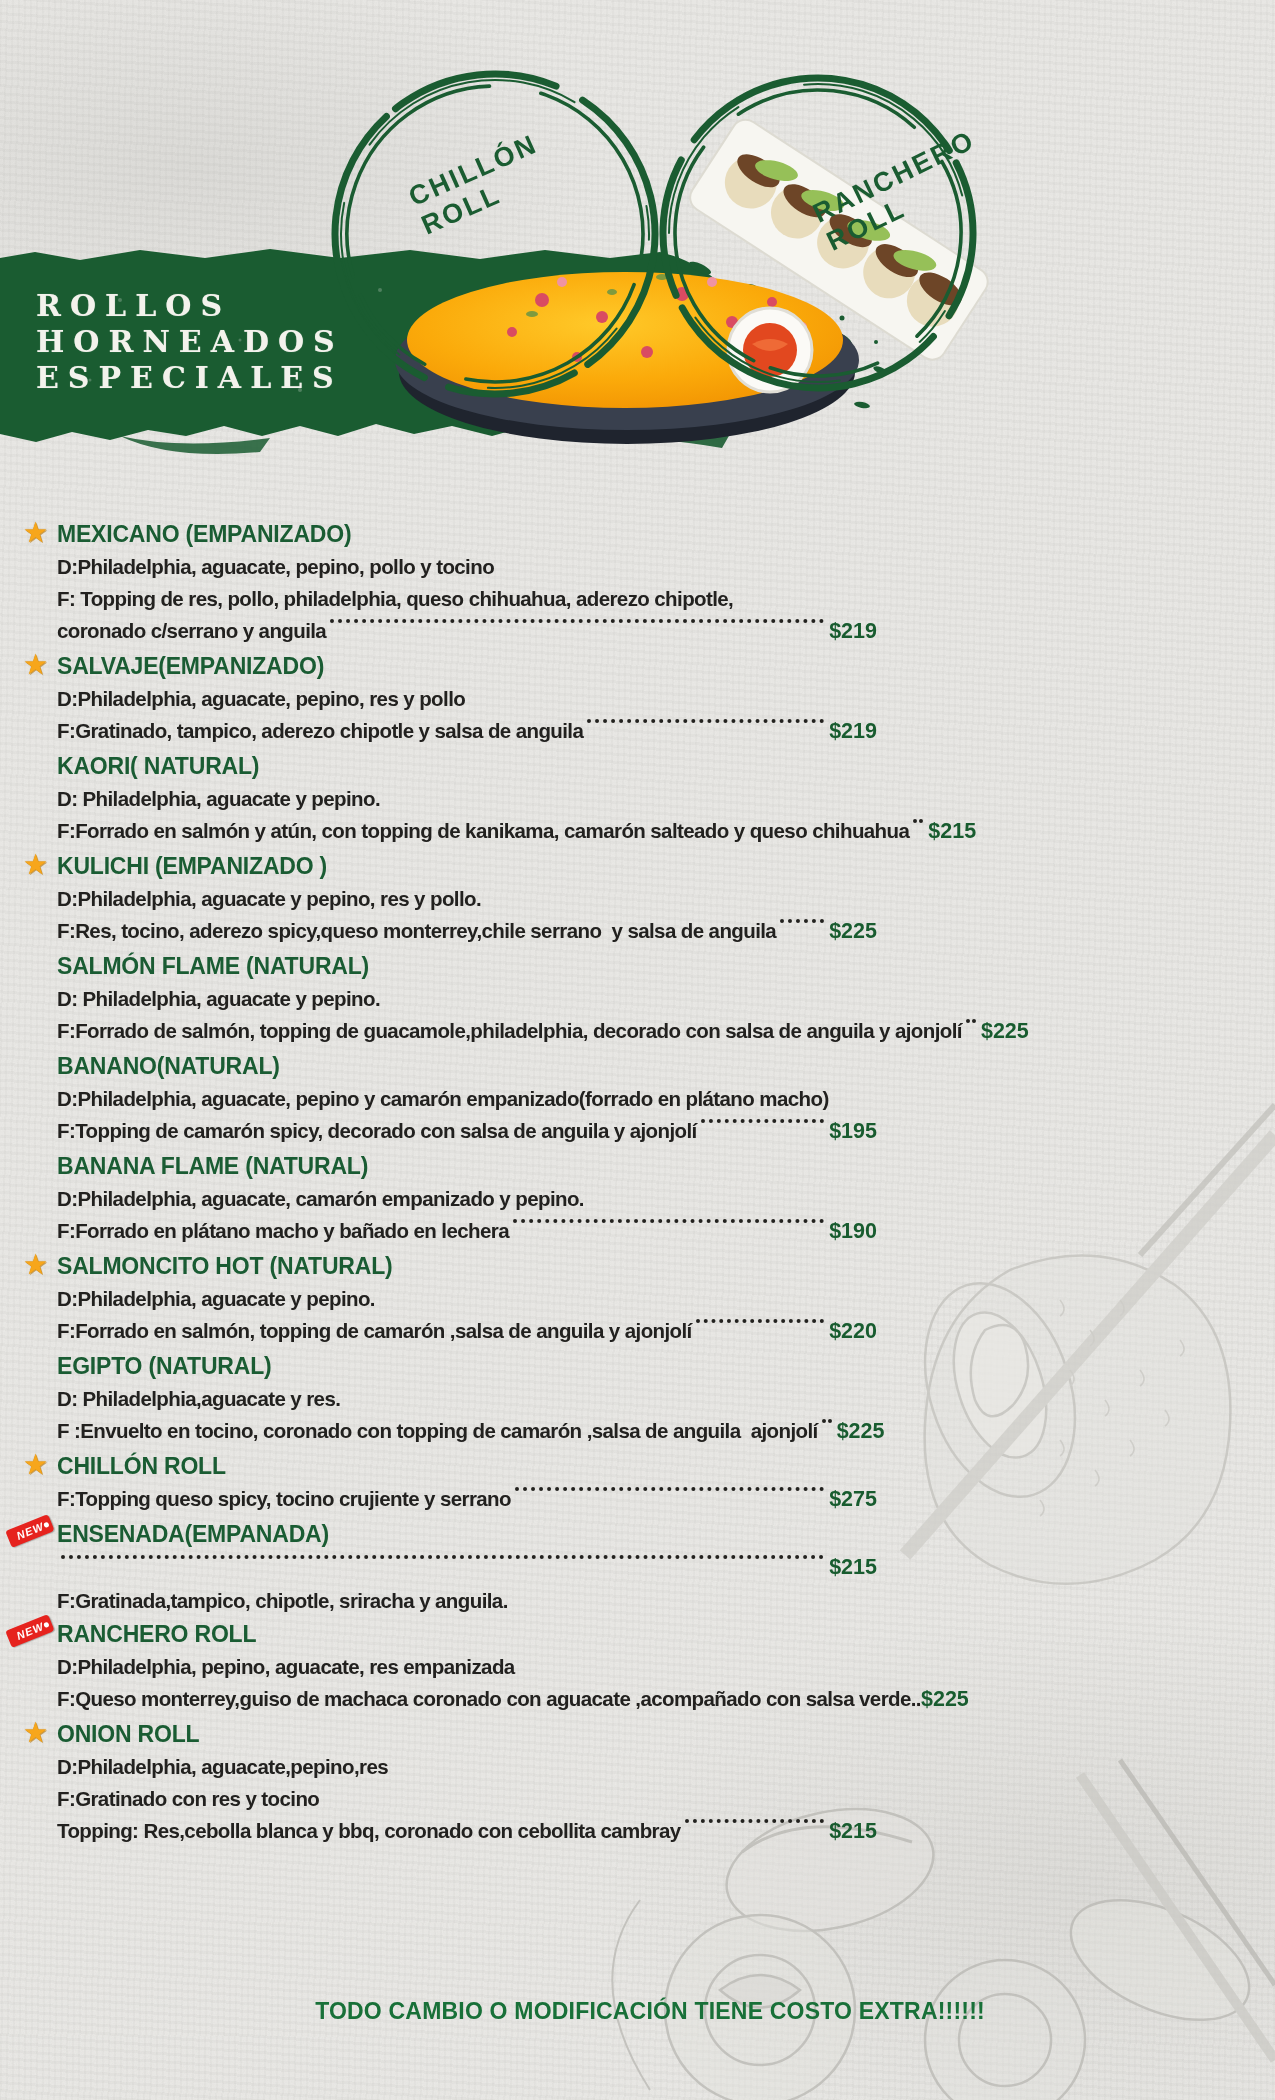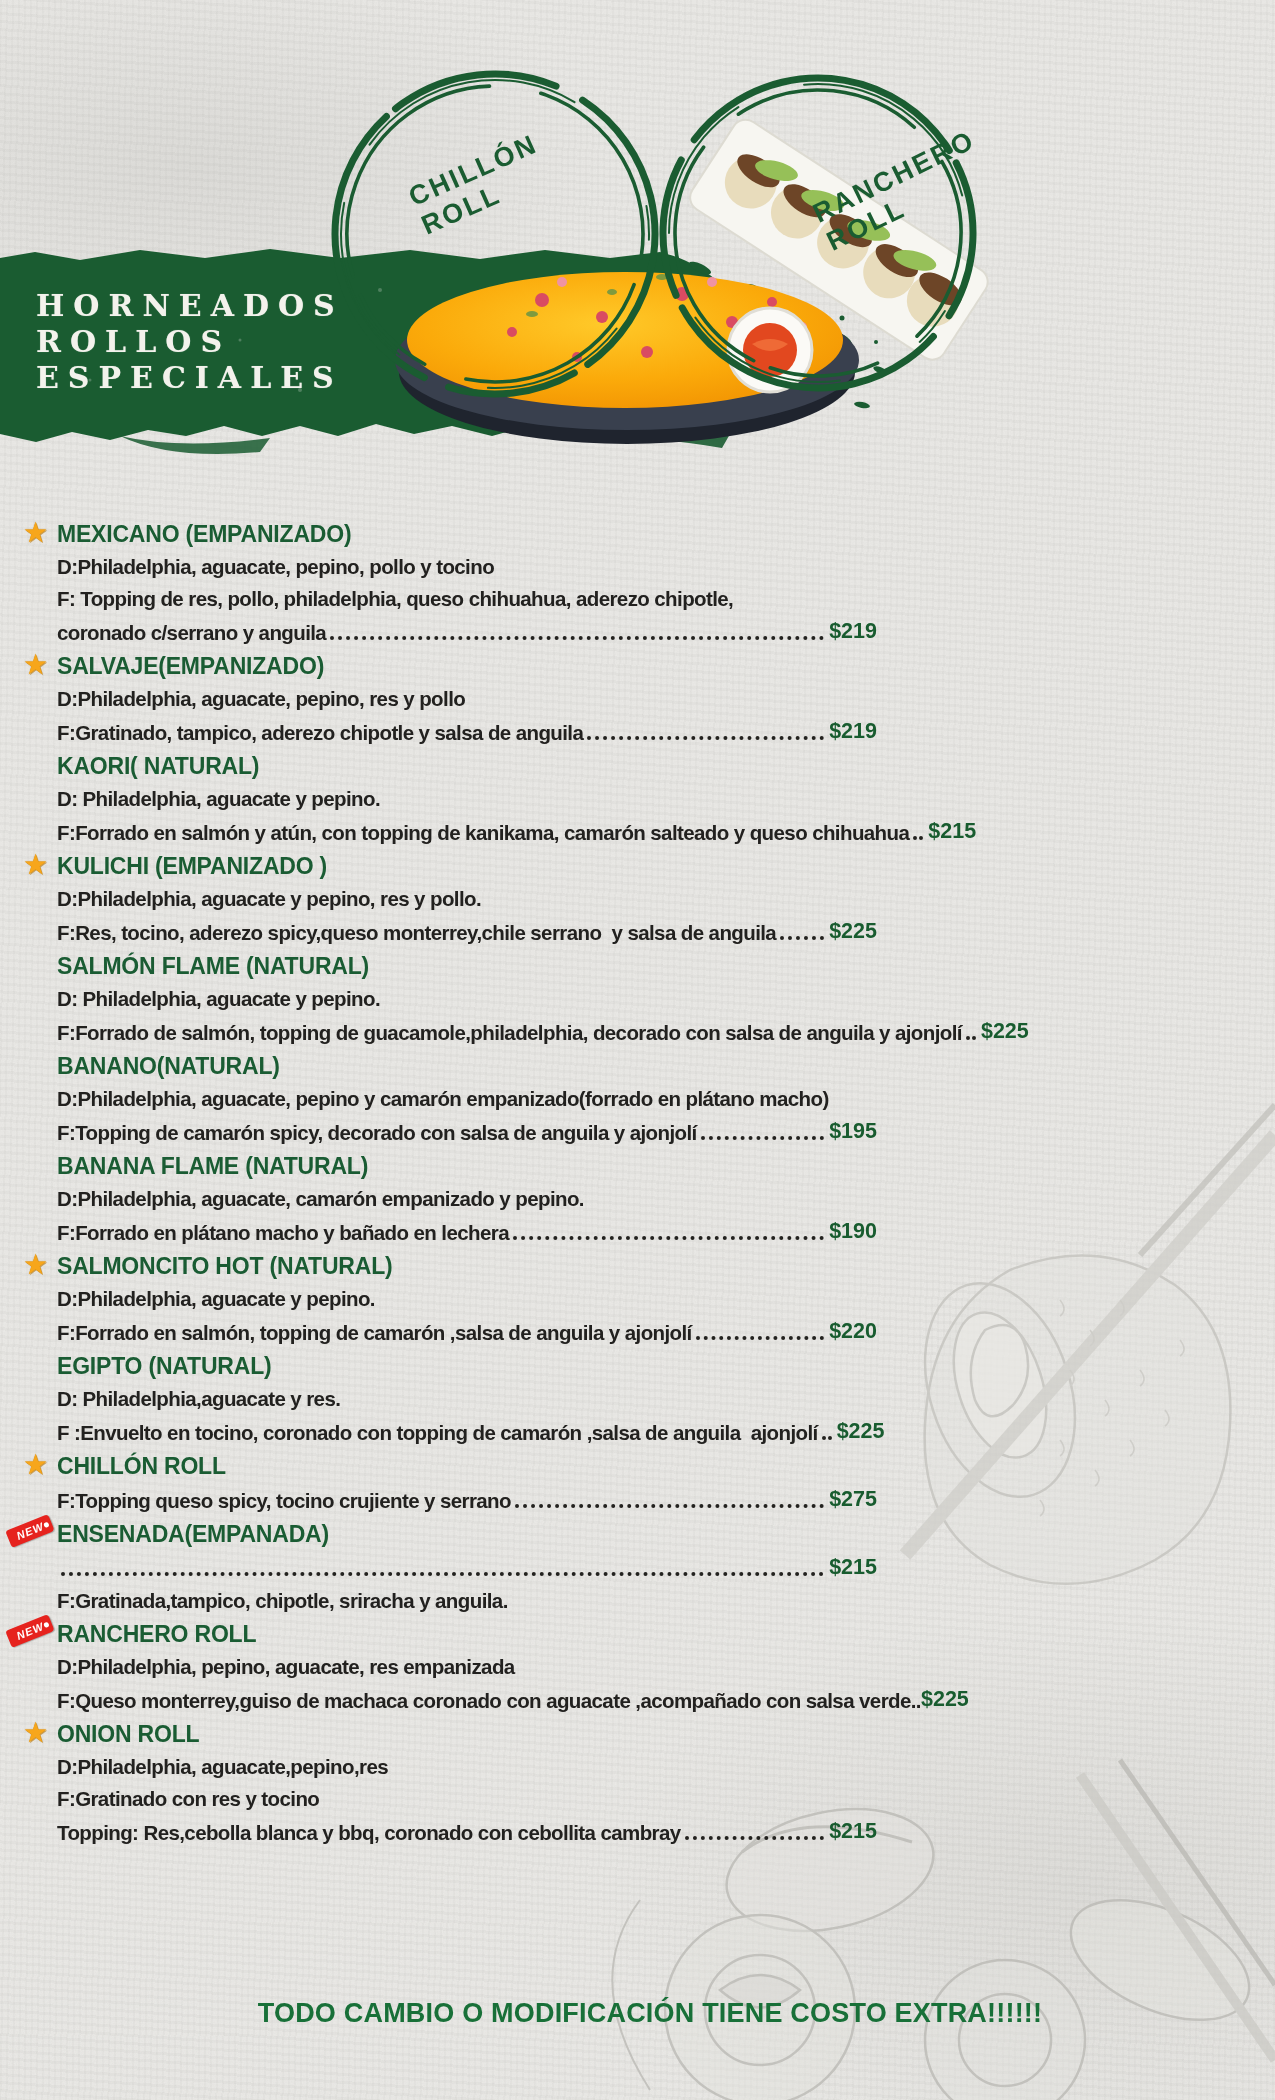--- a/index.html
+++ b/index.html
@@ -31,30 +31,30 @@
     letter-spacing:-0.2px;white-space:pre;}
   .badge{position:absolute;}
   .badge.star{left:-34px;top:-5px;font-size:28px;color:var(--star-gold,#f7a61b);
     text-shadow:0 0 1px #bf7d0a, 1px 1px 0 rgba(185,119,8,.6);}
   .badge.new-tag{left:-50px;top:1px;background:var(--badge-red,#e6231e);color:#fff;
     font-size:11px;font-weight:bold;font-style:italic;letter-spacing:1px;
     padding:3px 8px 3px 9px;border-radius:3px 4px 4px 3px;transform:rotate(-22deg);
     box-shadow:1px 1px 1px rgba(0,0,0,.25);}
   .badge.new-tag::before{content:'';position:absolute;right:3px;top:50%;margin-top:-2.5px;
     width:5px;height:5px;background:#fff;border-radius:50%;}
-  .line{display:flex;align-items:flex-end;margin-bottom:9px;}
+  .line{display:flex;align-items:flex-start;margin-bottom:9px;}
   .line-text{white-space:pre;font-weight:bold;font-size:20.5px;line-height:23px;
     color:#22211f;letter-spacing:-0.6px;}
   .leader{flex:1 1 auto;min-width:10px;border-bottom:4px dotted #23221f;
     margin:0 5px 4px 4px;}
   .price{font-weight:bold;font-size:21.5px;color:var(--price-green,#185c2f);
     letter-spacing:0;white-space:pre;}
   
   .footer-note{position:absolute;left:190px;top:1998px;width:920px;z-index:6;
-    text-align:center;font-weight:bold;font-size:27px;letter-spacing:0.2px;
+    text-align:center;font-weight:bold;font-size:23px;letter-spacing:0.2px;
     color:var(--footer-green,#187038);}
 </style>
 </head>
 <body>
 
 <div class="page" style="--banner-green: #1a5c31; --name-green: #1a5c33; --price-green: #185c2f; --footer-green: #187038; --badge-red: #e6231e; --star-gold: #f7a61b;">
 
   <div class="mottle"></div>
 
   <svg class="noise-layer" width="1275" height="2100">
@@ -131,22 +131,22 @@
       <circle cx="120" cy="80" r="2"></circle>
         <circle cx="240" cy="120" r="1.5"></circle>
         <circle cx="380" cy="70" r="2"></circle>
       <circle cx="520" cy="130" r="1.6"></circle>
         <circle cx="300" cy="170" r="2"></circle>
         <circle cx="90" cy="160" r="1.5"></circle>
     </g>
   </svg>
 
   <div class="page-title">
+    <div>ROLLOS</div>
     <div>HORNEADOS</div>
-    <div>ROLLOS</div>
     <div>ESPECIALES</div>
   </div>
 
   <svg class="photo" style="left:392px;top:222px;" width="470" height="230" viewBox="0 0 470 230">
     <defs>
       <radialGradient id="cheese" cx="45%" cy="38%" r="75%">
         <stop offset="0%" stop-color="#ffc929"></stop>
           <stop offset="55%" stop-color="#fbaa0a"></stop>
           <stop offset="100%" stop-color="#ef8d00"></stop>
       </radialGradient>

